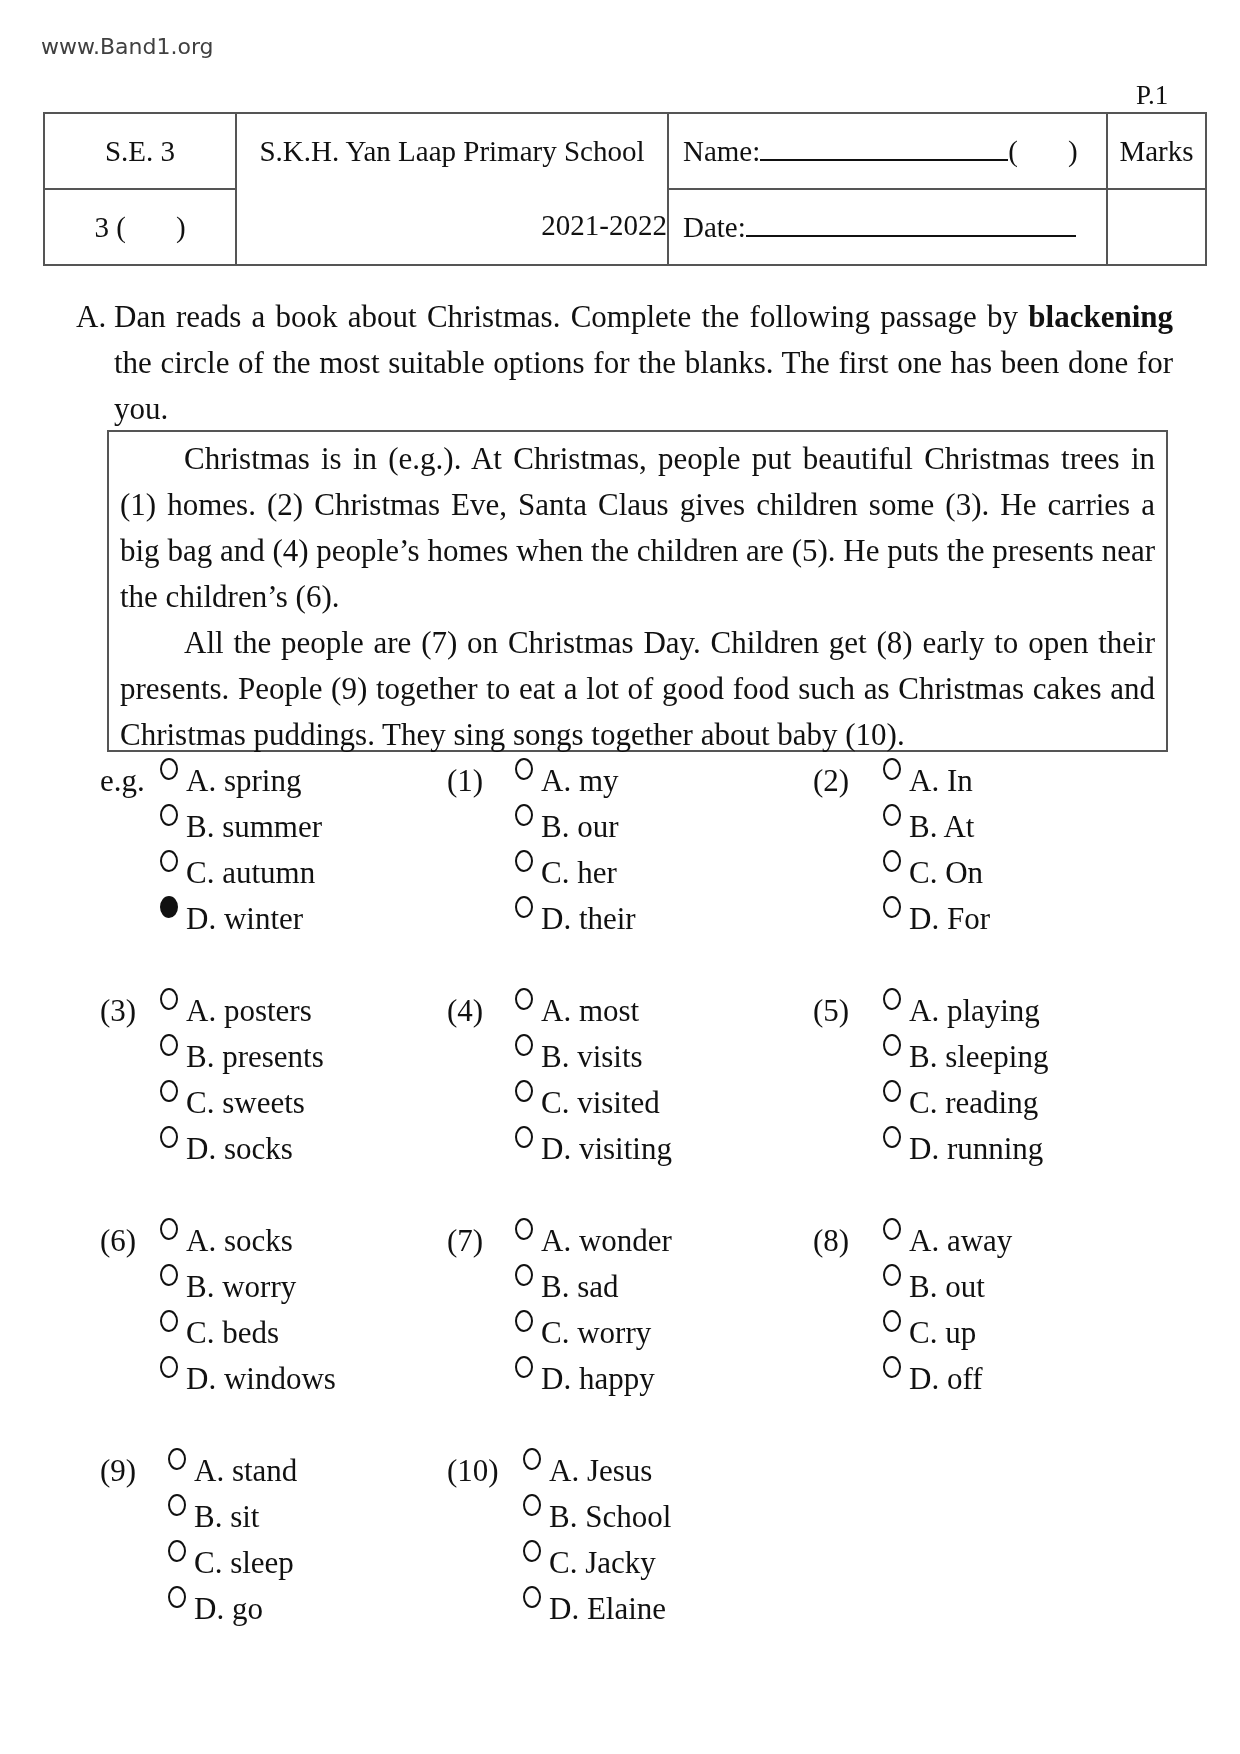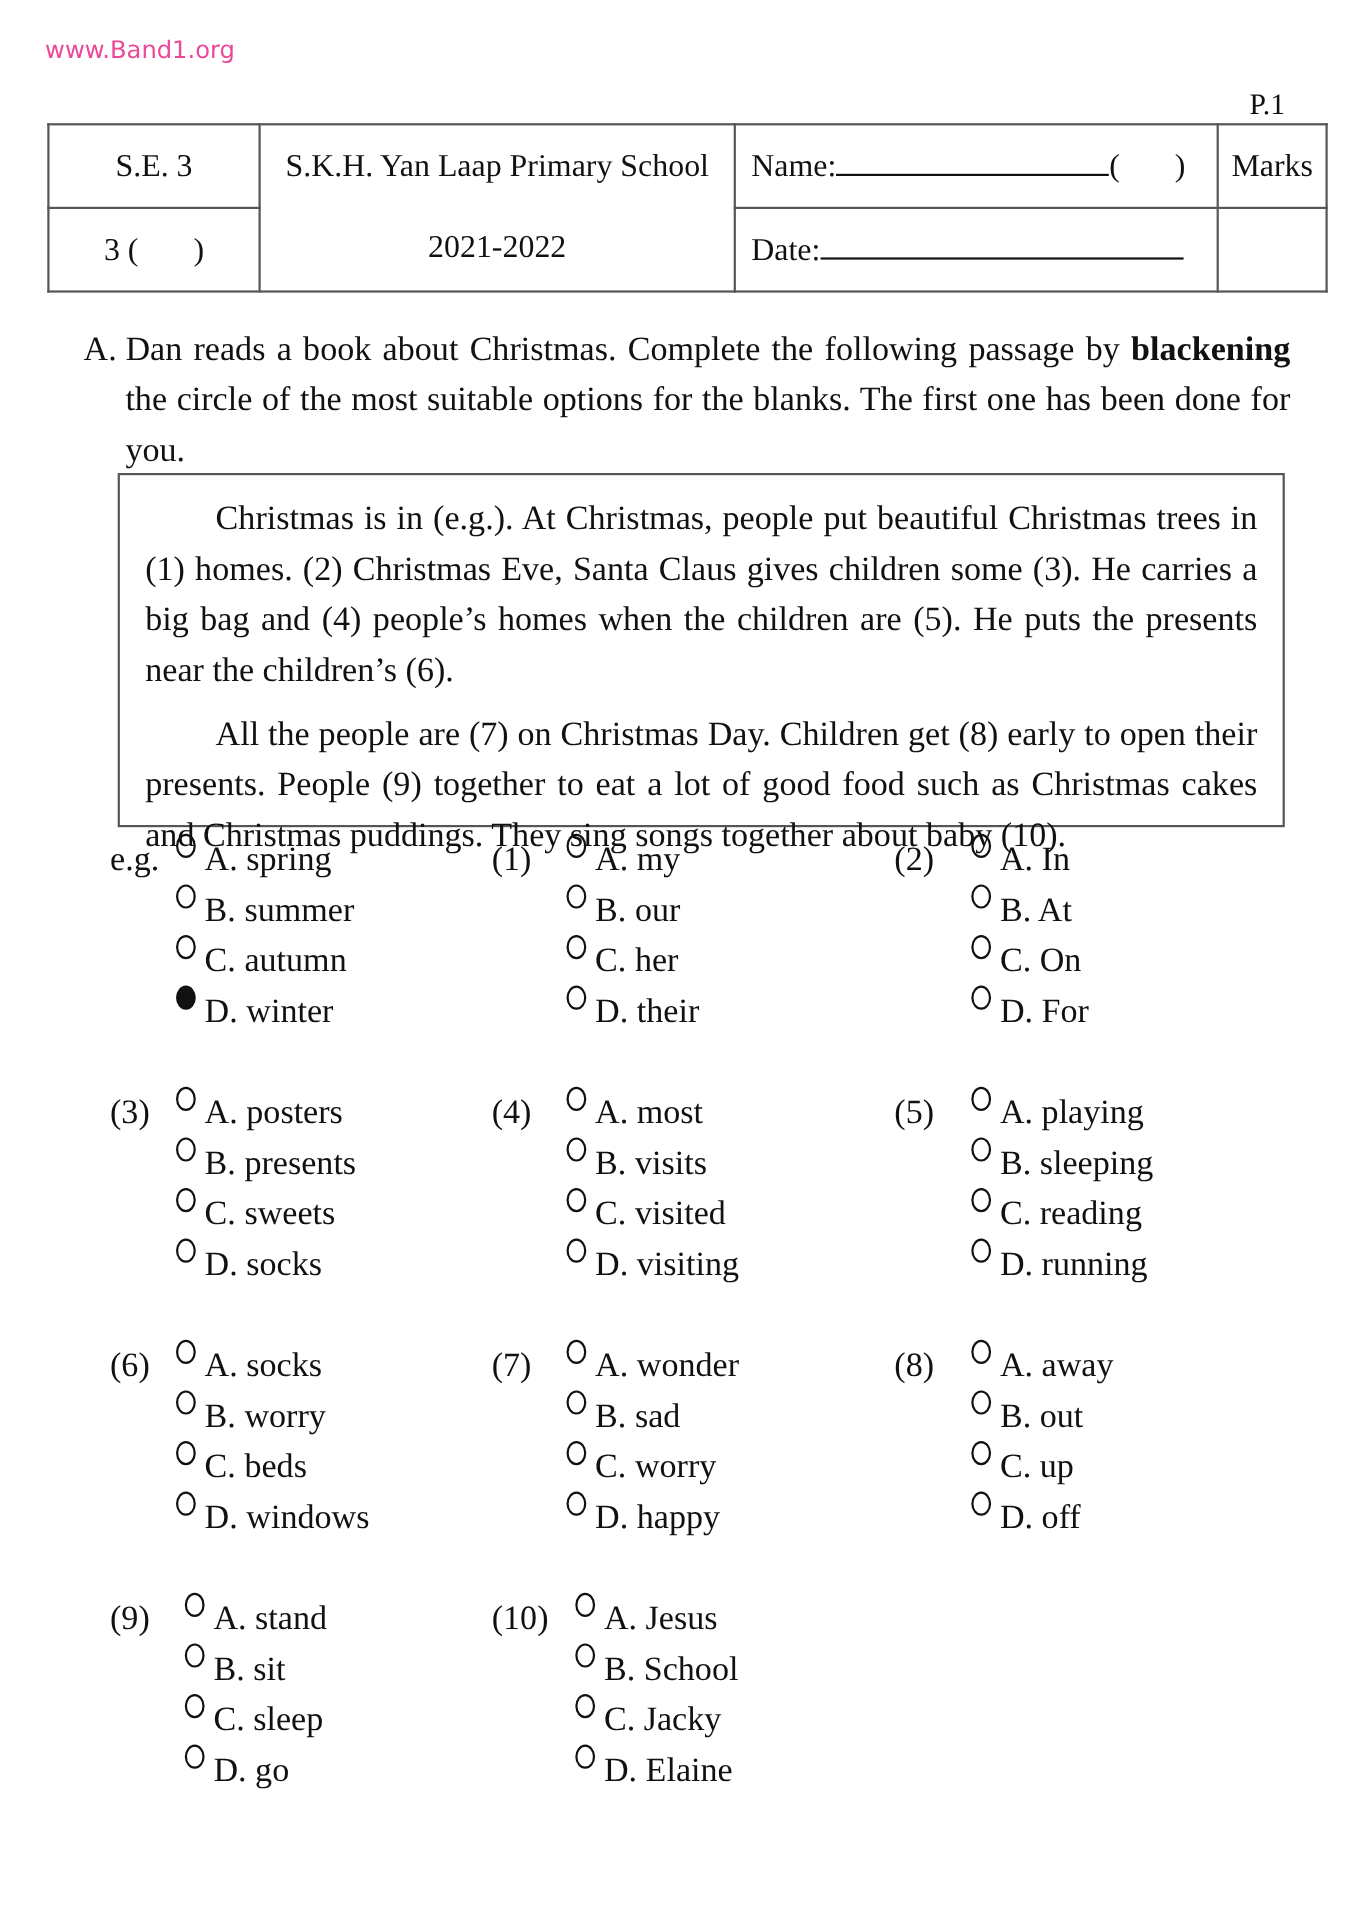--- a/index.html
+++ b/index.html
@@ -1,44 +1,44 @@
 <!DOCTYPE html>
 <html><head>
   <meta charset="utf-8">
   <style>
     html, body { margin: 0; padding: 0; background: #ffffff; }
     body { width: 1240px; height: 1754px; position: relative; overflow: hidden; color: #111; }
     .serif { font-family: "Liberation Serif", "DejaVu Serif", serif; }
     .sans { font-family: "DejaVu Sans", "Liberation Sans", sans-serif; }
 
-    .site-url { position: absolute; left: 41px; top: 34px; font-size: 22px; color: #ec4899; }
+    .site-url { position: absolute; left: 41px; top: 34px; font-size: 22px; color: #404040; }
     .page-num { position: absolute; left: 1136px; top: 80px; font-size: 27px; }
 
     table.header { position: absolute; left: 43px; top: 112px; width: 1164px; height: 150px;
       border-collapse: collapse; table-layout: fixed; font-size: 29px; }
     table.header td { border: 2px solid #555; padding: 0; height: 74px; vertical-align: middle; font-family: Liberation Serif, serif; }
     .c1 { width: 190px; text-align: center; }
     .c2 { width: 430px; text-align: center; }
     .c3 { width: 423px; padding-left: 14px !important; }
     .c4 { text-align: center; }
     .school-cell { vertical-align: top !important; }
     .school-name { height: 74px; line-height: 74px; white-space: nowrap; }
-    .school-year { height: 74px; line-height: 74px; }
+    .school-year { height: 74px; line-height: 74px; text-align: right; }
     .line { display: inline-block; border-bottom: 2px solid #111; height: 24px; vertical-align: baseline; }
     .paren-gap { display: inline-block; width: 50px; }
 
     .instruction { position: absolute; left: 76px; top: 294px; width: 1097px; font-size: 31px; line-height: 46px; }
     .instruction .label { position: absolute; left: 0; top: 0; }
     .instruction .body { padding-left: 38px; text-align: justify; }
     .instruction b { font-weight: bold; }
 
     .passage { position: absolute; left: 107px; top: 430px; width: 1061px; height: 322px;
       border: 2px solid #555; box-sizing: border-box; padding: 4px 11px 0 11px;
       font-size: 31px; line-height: 46px; text-align: justify; }
-    .passage p { margin: 12px; text-indent: 64px; }
+    .passage p { margin: 0; text-indent: 64px; }
 
     .q { position: absolute; font-size: 31px; }
     .q-num { position: absolute; left: 0; top: 0; line-height: 46px; }
     .q-opts { position: absolute; top: 0; }
     .opt { height: 46px; line-height: 46px; white-space: nowrap; display: flex; align-items: flex-start; }
     .bubble { display: inline-block; width: 18px; height: 22px; border: 2.5px solid #111; border-radius: 50%;
       box-sizing: border-box; margin-right: 8px; }
     .bubble.filled { background: #111; }
   </style>
 </head>

